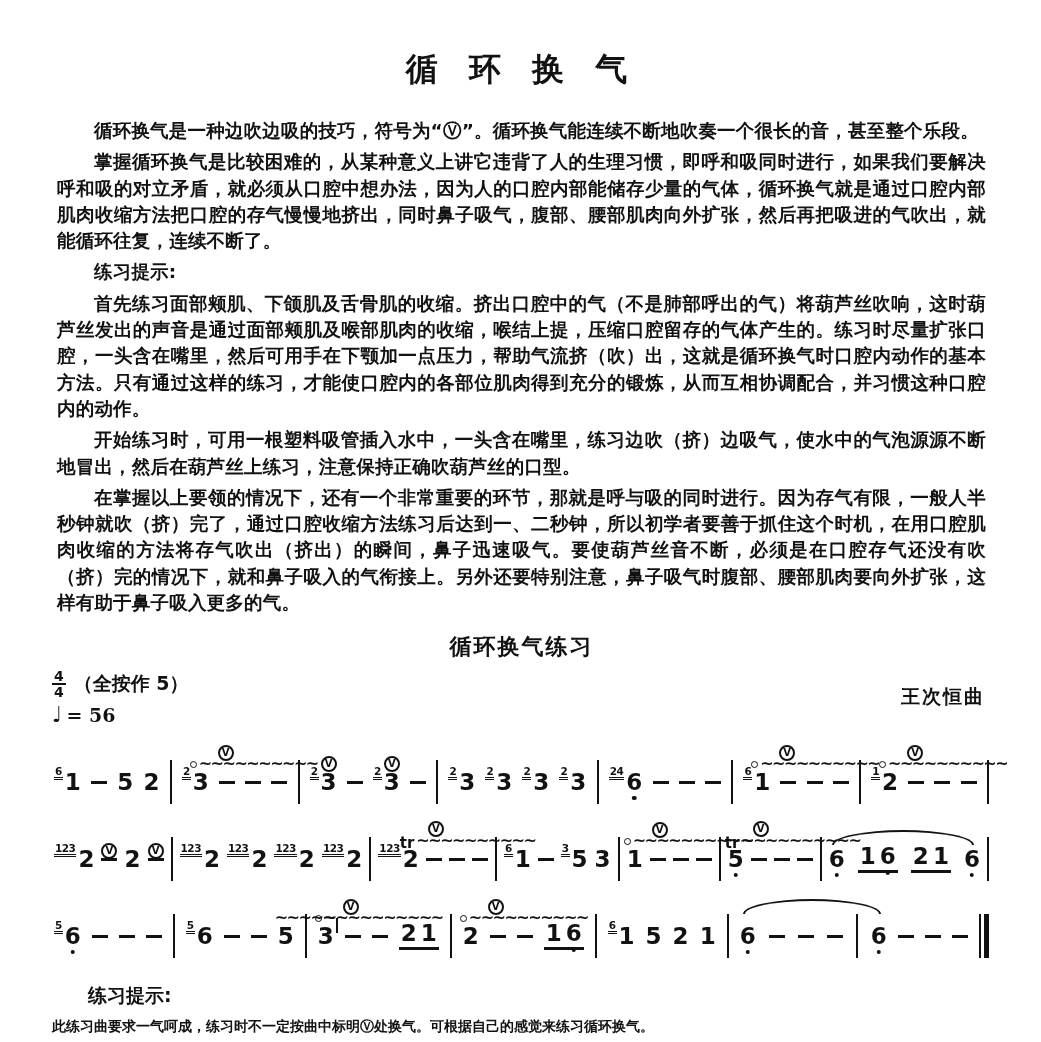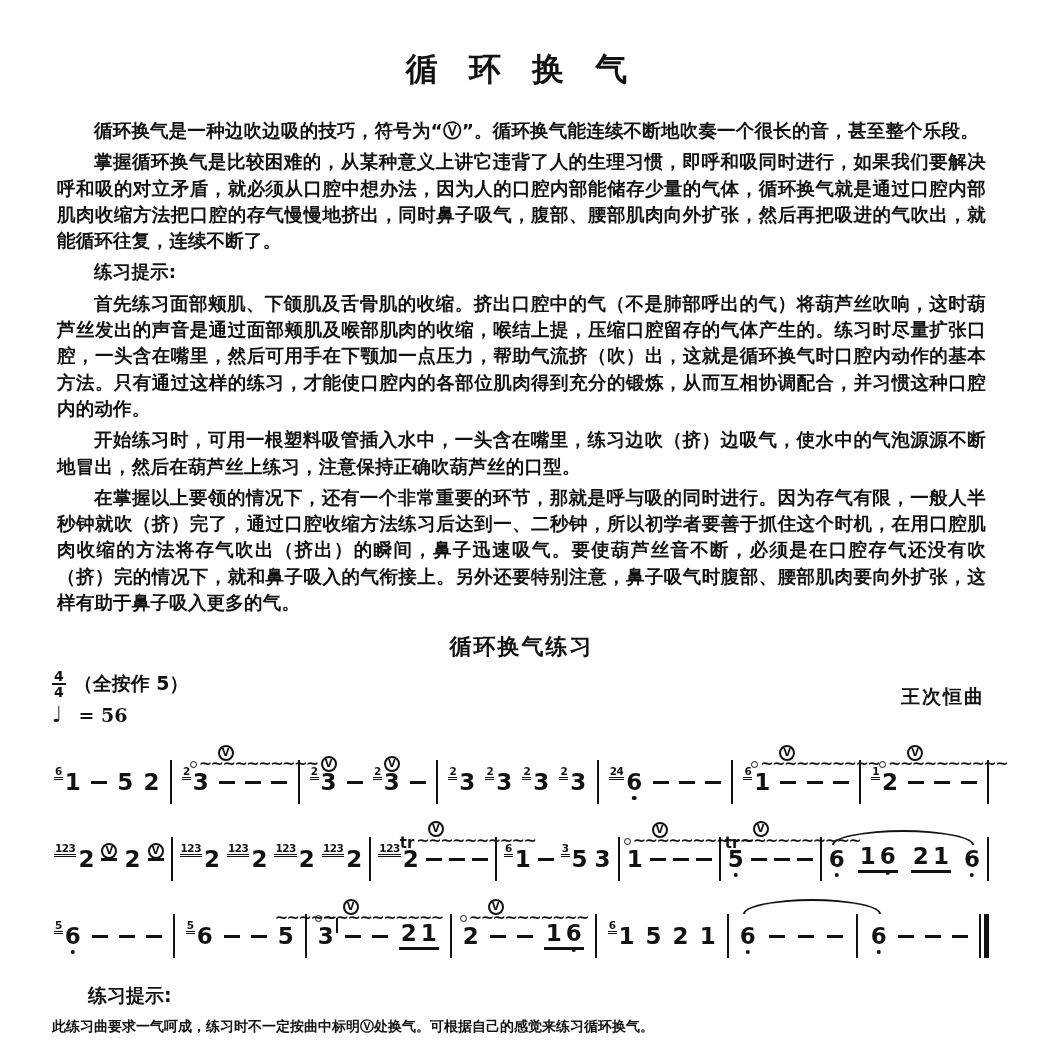--- a/index.html
+++ b/index.html
@@ -28,21 +28,21 @@
   
   .score{position:relative;margin-top:2px;}
   .score-head{position:relative;height:66px;}
   .ts-row{display:flex;align-items:center;gap:8px;height:32px;}
   .ts{display:inline-flex;flex-direction:column;align-items:center;font-weight:bold;line-height:1;}
   .ts span{font-size:14px;padding:0 2px;}
   .ts .top{border-bottom:2px solid #121212;}
   .key-label{font-size:19px;font-weight:bold;}
   .tempo-row{display:flex;align-items:center;gap:4px;height:30px;}
   .notehead{font-size:22px;font-weight:bold;line-height:1;}
-  .tempo-text{font-size:19px;font-weight:bold;font-family:"DejaVu Serif",serif;margin-left:12px;}
+  .tempo-text{font-size:19px;font-weight:bold;font-family:"DejaVu Serif",serif;}
   .composer{position:absolute;right:6px;top:16px;font-size:19px;font-weight:bold;letter-spacing:2px;}
 
   
   .mline{
     display:flex;justify-content:space-between;align-items:center;
     height:36px;padding:30px 2px 11px 2px;position:relative;
   }
   .tok{display:inline-flex;align-items:center;}
   .nwrap{position:relative;display:inline-flex;align-items:center;}
   .num{font-size:23px;font-weight:bold;line-height:1;font-family:"DejaVu Sans",sans-serif;}

